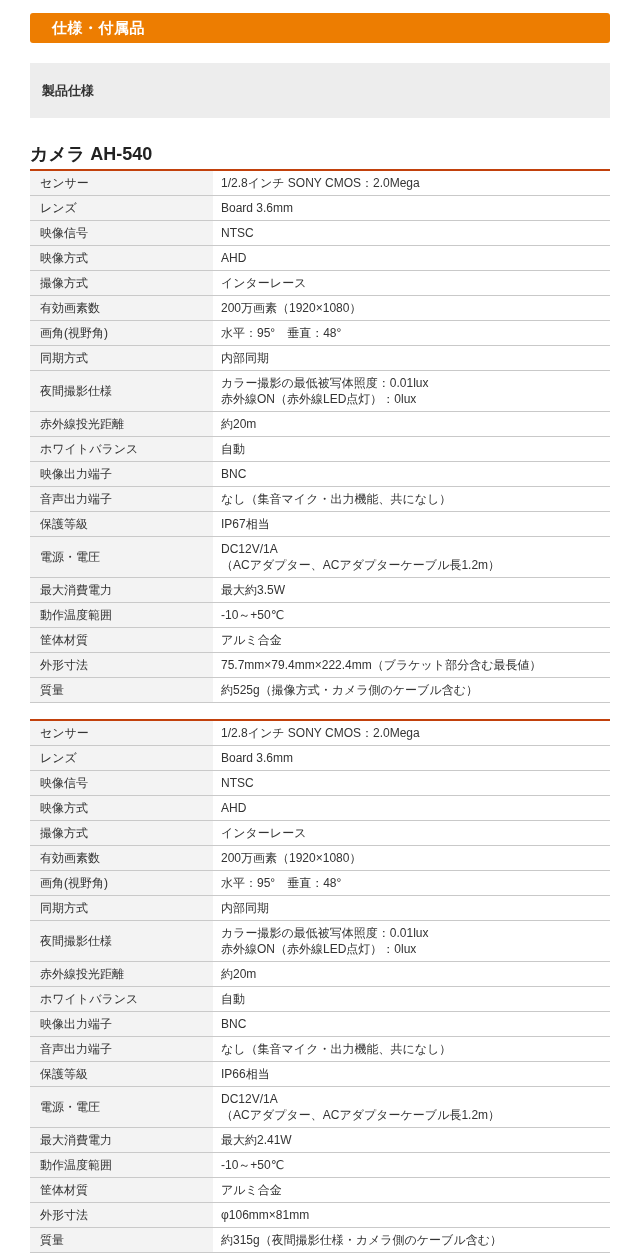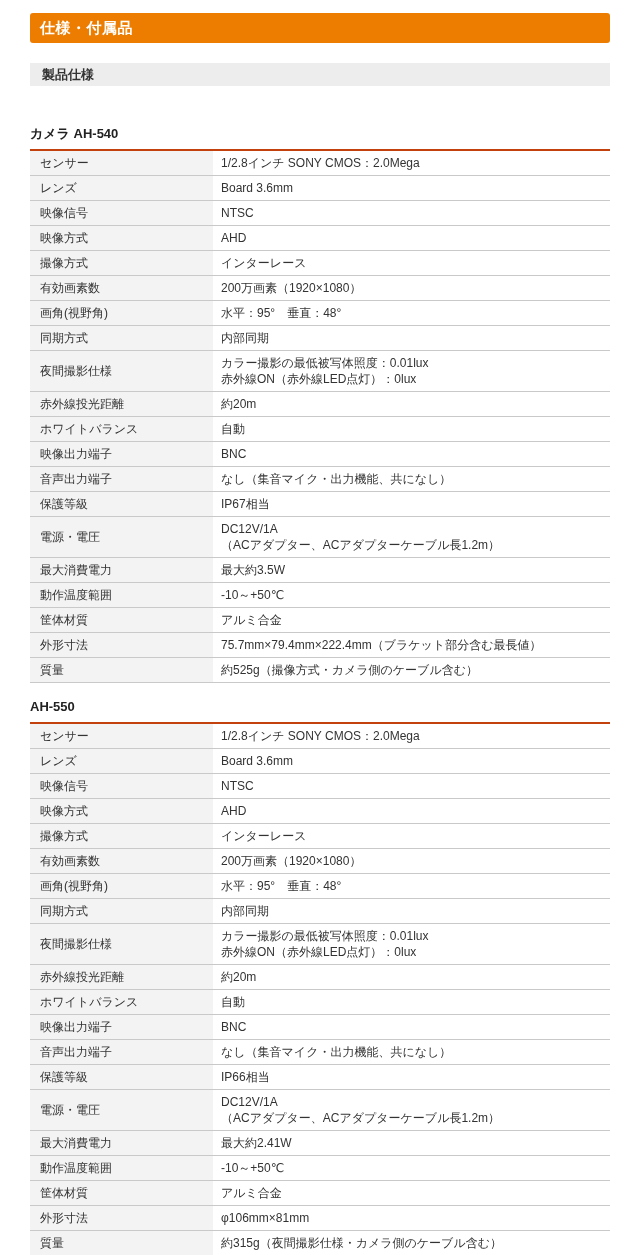--- a/index.html
+++ b/index.html
@@ -18,42 +18,42 @@
     padding: 13px 30px 20px 30px;
   }
   
   .page-header {
     background: #ed7d01;
     color: #ffffff;
     font-weight: bold;
     font-size: 15px;
     height: 30px;
     line-height: 30px;
-    padding: 0 10px;
+    padding: 0 22px;
     border-radius: 3px;
     margin-bottom: 20px;
     letter-spacing: 0.5px;
   }
   
   .section-bar {
     background: #ededed;
     color: #333333;
     font-weight: bold;
     font-size: 13px;
     height: 23px;
     line-height: 23px;
-    padding: 0 12px;
-    margin-bottom: 40px;
+    padding: 16px 12px;
+    margin-bottom: 28px;
   }
   .spec-block {
     margin-bottom: 16px;
   }
   .spec-table-title {
     font-weight: bold;
-    font-size: 13px;
+    font-size: 18px;
     line-height: 16px;
     color: #222222;
     margin: 0 0 7px 0;
   }
   table.spec {
     width: 100%;
     border-collapse: collapse;
     border-spacing: 0;
     border-top: 2px solid #c2410c;
   }
@@ -171,21 +171,20 @@
             </tr>
             <tr>
               <th>質量</th>
               <td>約525g（撮像方式・カメラ側のケーブル含む）</td>
             </tr>
           </tbody>
     </table>
   </div>
 
   <div class="spec-block">
-    <h3 class="spec-table-title">AH-550</h3>
     <table class="spec">
       <tbody>
             <tr>
               <th>センサー</th>
               <td>1/2.8インチ SONY CMOS：2.0Mega</td>
             </tr>
             <tr>
               <th>レンズ</th>
               <td>Board 3.6mm</td>
             </tr>

